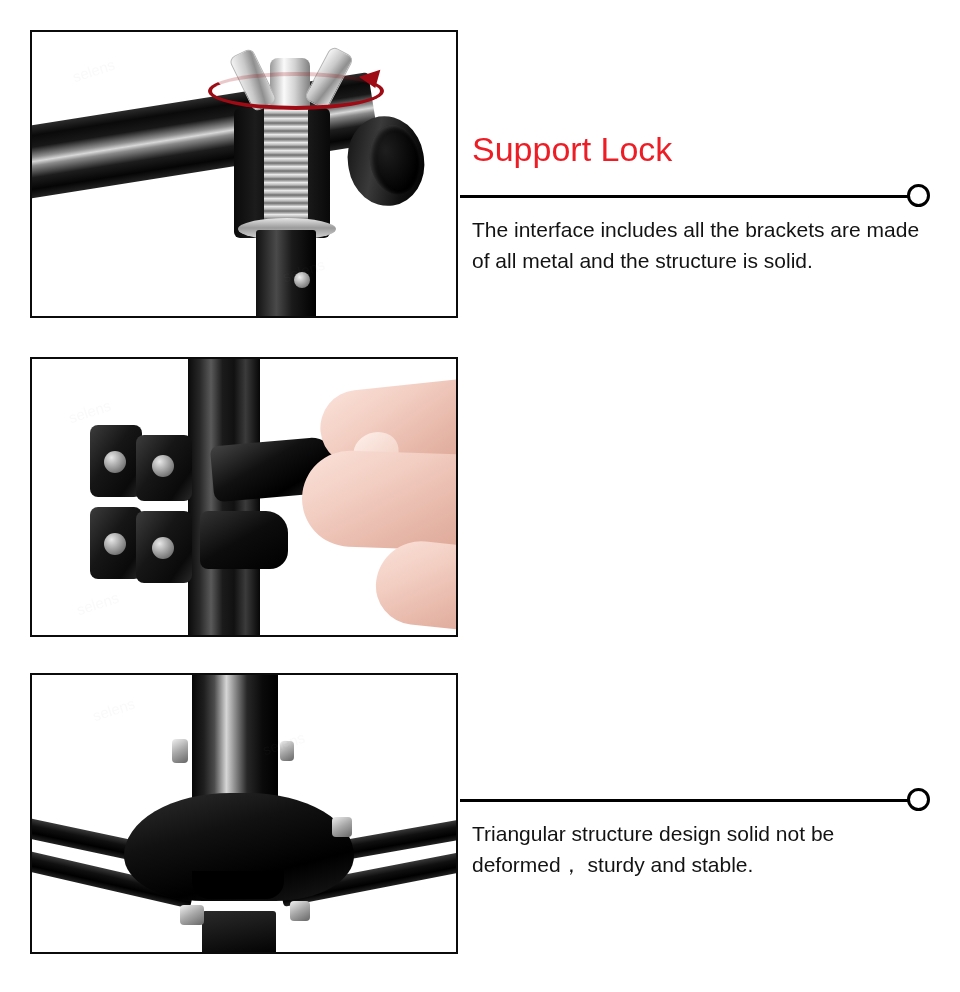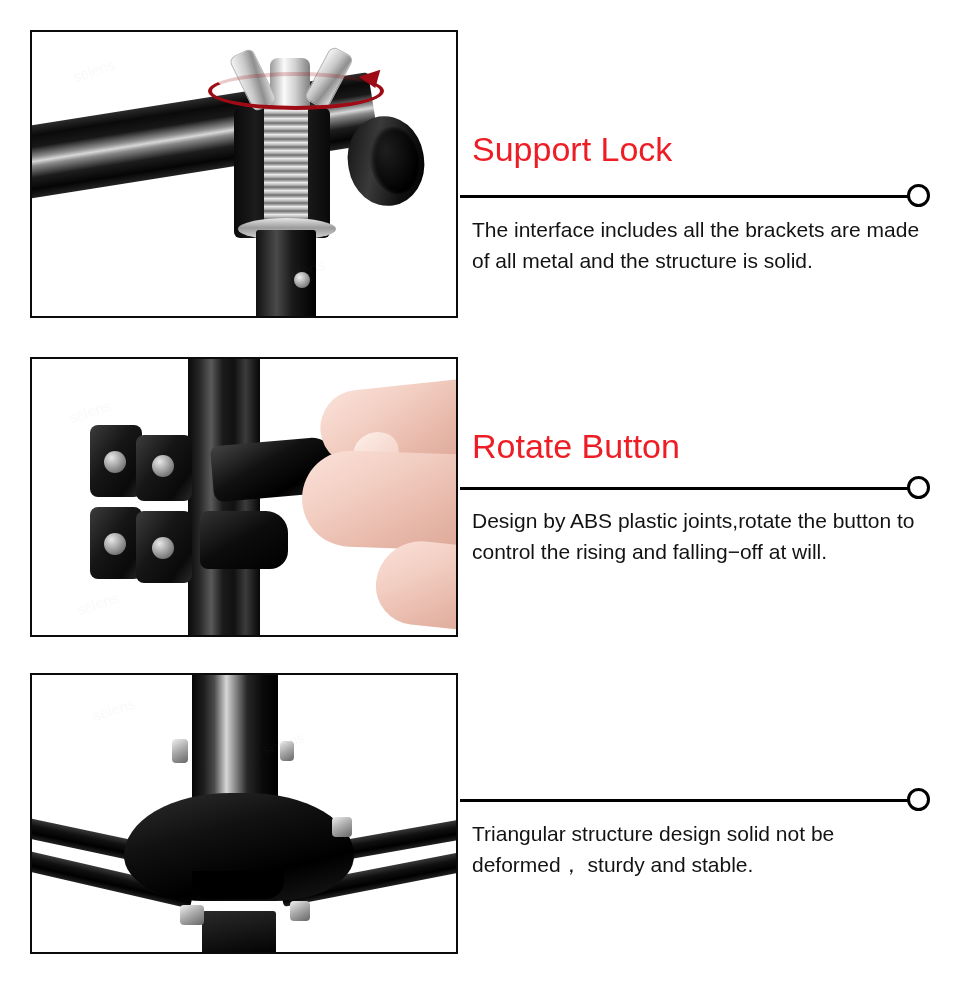--- a/index.html
+++ b/index.html
@@ -361,28 +361,20 @@
             <div class="p2-nail"></div>
           </div>
           <div class="p2-finger p2-finger-2"></div>
           <div class="p2-finger p2-finger-3"></div>
         </div>
         <div class="wm" style="left:36px;top:44px">selens</div>
         <div class="wm" style="left:44px;top:236px">selens</div>
       </div>
     </div>
 
-    <div class="text-col">
-      <div class="feature-title">Rotate Button</div>
-      <div class="rule-wrap">
-        <div class="rule-line"></div>
-        <div class="rule-dot"></div>
-      </div>
-      <div class="feature-body">Design by ABS plastic joints,rotate the button to control the rising and falling−off at will.</div>
-    </div>
   </div>
 
   <div class="feature feature-3">
 
     <div class="photo-frame">
       <div class="photo-inner">
         <div class="p3-leg p3-leg-la"></div>
         <div class="p3-leg p3-leg-lb"></div>
         <div class="p3-leg p3-leg-ra"></div>
         <div class="p3-leg p3-leg-rb"></div>

